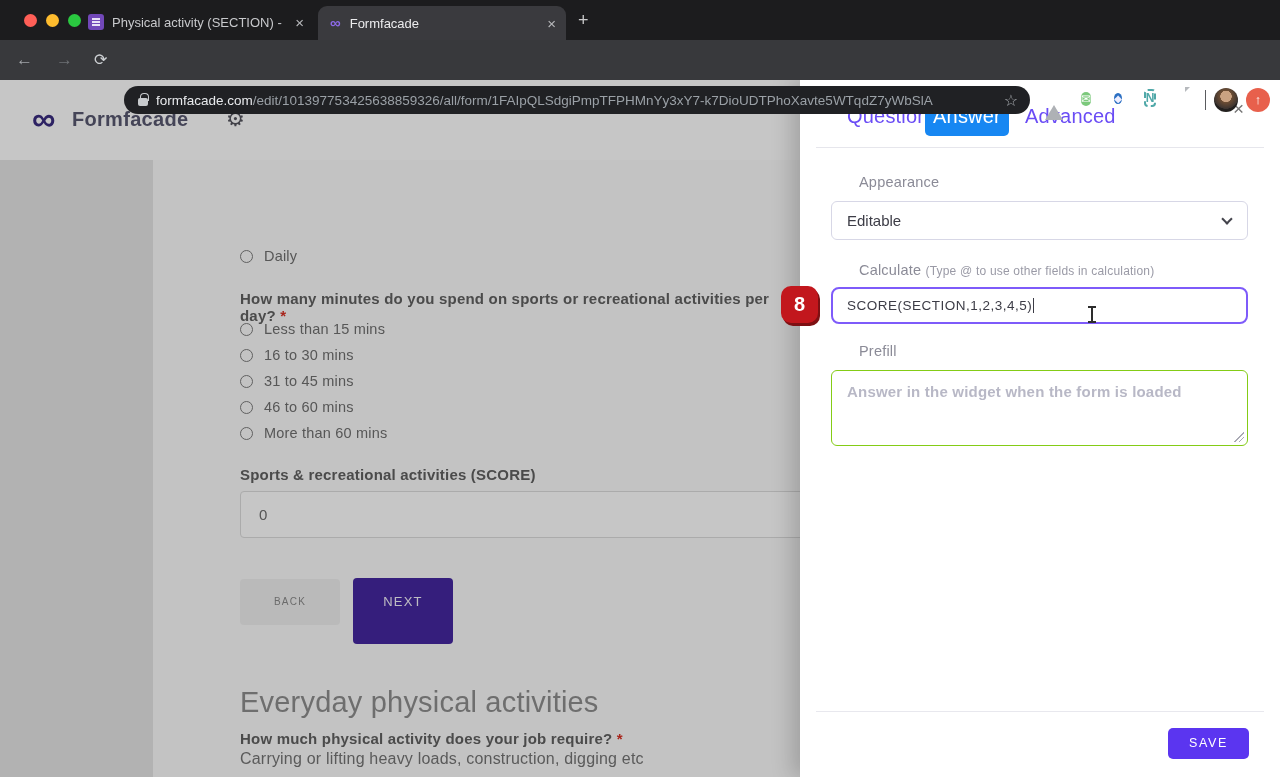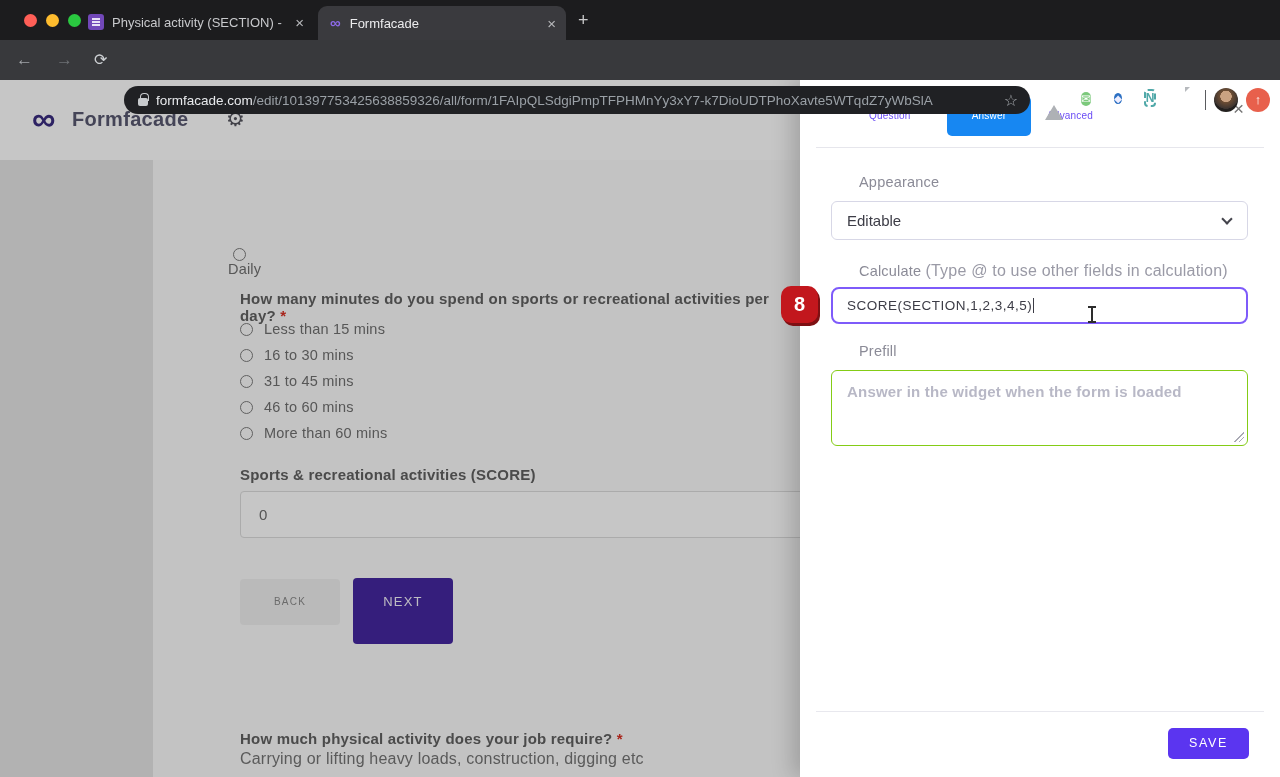--- a/index.html
+++ b/index.html
@@ -63,28 +63,28 @@
   .score-input { position:absolute; left:240px; top:411px; width:570px; height:47px; background:#ffffff; border:1px solid #dcdcdc; border-radius:4px; font-size:15px; color:#6e6e6e; line-height:45px; padding-left:18px; }
   .btn-back { position:absolute; left:240px; top:499px; width:100px; height:46px; background:#f0f0f0; border-radius:4px; color:#8a8a8a; font-size:10px; letter-spacing:1.2px; text-align:center; line-height:46px; }
   .btn-next { position:absolute; left:353px; top:498px; width:100px; height:66px; background:#4527a0; border-radius:4px; color:#f4f2fa; font-size:13px; letter-spacing:1.2px; text-align:center; line-height:48px; }
   .section-heading { position:absolute; left:240px; top:606px; font-size:29px; font-weight:400; color:#8e8e8e; letter-spacing:0.2px; }
   .q3-desc { position:absolute; left:240px; top:670px; font-size:16px; color:#757575; letter-spacing:0.2px; }
 
   .overlay { position:absolute; left:0; top:80px; width:800px; height:697px; background:rgba(0,0,0,0.225); z-index:2; }
 
   
   .panel { position:absolute; left:800px; top:80px; width:480px; height:697px; background:#ffffff; box-shadow:-8px 0 20px rgba(0,0,0,0.18); z-index:3; }
-  .panel-tab { position:absolute; top:16px; height:40px; line-height:40px; font-size:10px; letter-spacing:0.2px; color:#6a4cf5;margin-left:22px; }
+  .panel-tab { position:absolute; top:16px; height:40px; line-height:40px; font-size:20px; letter-spacing:0.2px; color:#6a4cf5; }
   .panel-tab.t-question { left:47px; }
   .panel-tab.t-answer { left:125px; width:84px; background:#1787f2; color:#ffffff; text-align:center; border-radius:5px; }
   .panel-tab.t-advanced { left:225px; }
   .panel-close { position:absolute; left:433px; top:18px; font-size:19px; color:#757575; }
   .panel-divider-top { position:absolute; left:16px; top:67px; width:448px; height:1px; background:#e6e6ec; }
   .field-label { position:absolute; left:31px; font-size:14.5px; color:#8b8b97; letter-spacing:0.2px;margin-left:28px; }
-  .field-hint { font-size:16px; color:#9a9aa6; letter-spacing:0.2px; }
+  .field-hint { font-size:12px; color:#9a9aa6; letter-spacing:0.2px; }
   .select-box { position:absolute; left:31px; top:121px; width:417px; height:39px; border:1px solid #d7d7e6; border-radius:6px; font-size:15px; color:#3c3c46; line-height:37px; padding-left:15px; }
   .chev { position:absolute; right:16px; top:13px; width:8px; height:8px; border-right:2px solid #44444c; border-bottom:2px solid #44444c; transform:rotate(45deg); }
   .calc-input { position:absolute; left:31px; top:207px; width:417px; height:37px; border:2px solid #7e5bfa; border-radius:8px; font-size:13.5px; color:#3c3c46; letter-spacing:0.5px; line-height:33px; padding-left:14px; white-space:nowrap; }
   .caret { display:inline-block; width:1px; height:15px; background:#3c3c46; vertical-align:-3px; margin-left:1px; }
   .prefill-box { position:absolute; left:31px; top:290px; width:417px; height:76px; border:1px solid #84cc16; border-radius:6px;font-weight:bold; }
   .prefill-ph { position:absolute; left:15px; top:12px; font-size:15px; color:#b8b8c6; letter-spacing:0.2px; }
   .resize-handle { position:absolute; right:3px; bottom:3px; width:10px; height:10px; background:
      linear-gradient(135deg, transparent 0 50%, #a9a9b4 50% 57%, transparent 57% 72%, #a9a9b4 72% 79%, transparent 79%); }
   .panel-divider-bottom { position:absolute; left:16px; top:631px; width:448px; height:1px; background:#e8e8ee; }
   .save-btn { position:absolute; left:368px; top:648px; width:81px; height:31px; background:#5b35f0; border-radius:5px; color:#ffffff; font-size:12.5px; letter-spacing:1.6px; text-align:center; line-height:31px; }
@@ -145,21 +145,21 @@
   </div>
 
   <div class="page">
     <div class="app-header">
       <span class="logo-glyph">∞</span>
       <span class="brand">Formfacade</span>
       <span class="gear">⚙</span>
     </div>
     <div class="left-rail"></div>
 
-    <div class="radio-row" style="left:228px; top:168px;flex-direction:column;">
+    <div class="radio-row" style="left:240px; top:168px;">
       <span class="radio-circle"></span>
       <span class="radio-label">Daily</span>
     </div>
 
     <div class="q-title" style="left:240px; top:210px; width:560px;"><span>How many minutes do you spend on sports or recreational activities per day?</span> <span class="req">*</span></div>
     <div class="radio-row" style="left:240px; top:241px;">
       <span class="radio-circle"></span>
       <span class="radio-label">Less than 15 mins</span>
     </div>
     <div class="radio-row" style="left:240px; top:267px;">
@@ -178,20 +178,21 @@
       <span class="radio-circle"></span>
       <span class="radio-label">More than 60 mins</span>
     </div>
 
     <div class="score-label">Sports &amp; recreational activities (SCORE)</div>
     <div class="score-input">0</div>
 
     <div class="btn-back">BACK</div>
     <div class="btn-next">NEXT</div>
 
+    <div class="section-heading">Everyday physical activities</div>
     <div class="q-title" style="left:240px; top:650px; width:560px;"><span>How much physical activity does your job require?</span> <span class="req">*</span></div>
     <div class="q3-desc">Carrying or lifting heavy loads, construction, digging etc</div>
 
   </div>
 
   <div class="overlay"></div>
 
   <div class="panel">
     <div class="panel-tab t-question">Question</div>
     <div class="panel-tab t-answer">Answer</div>

